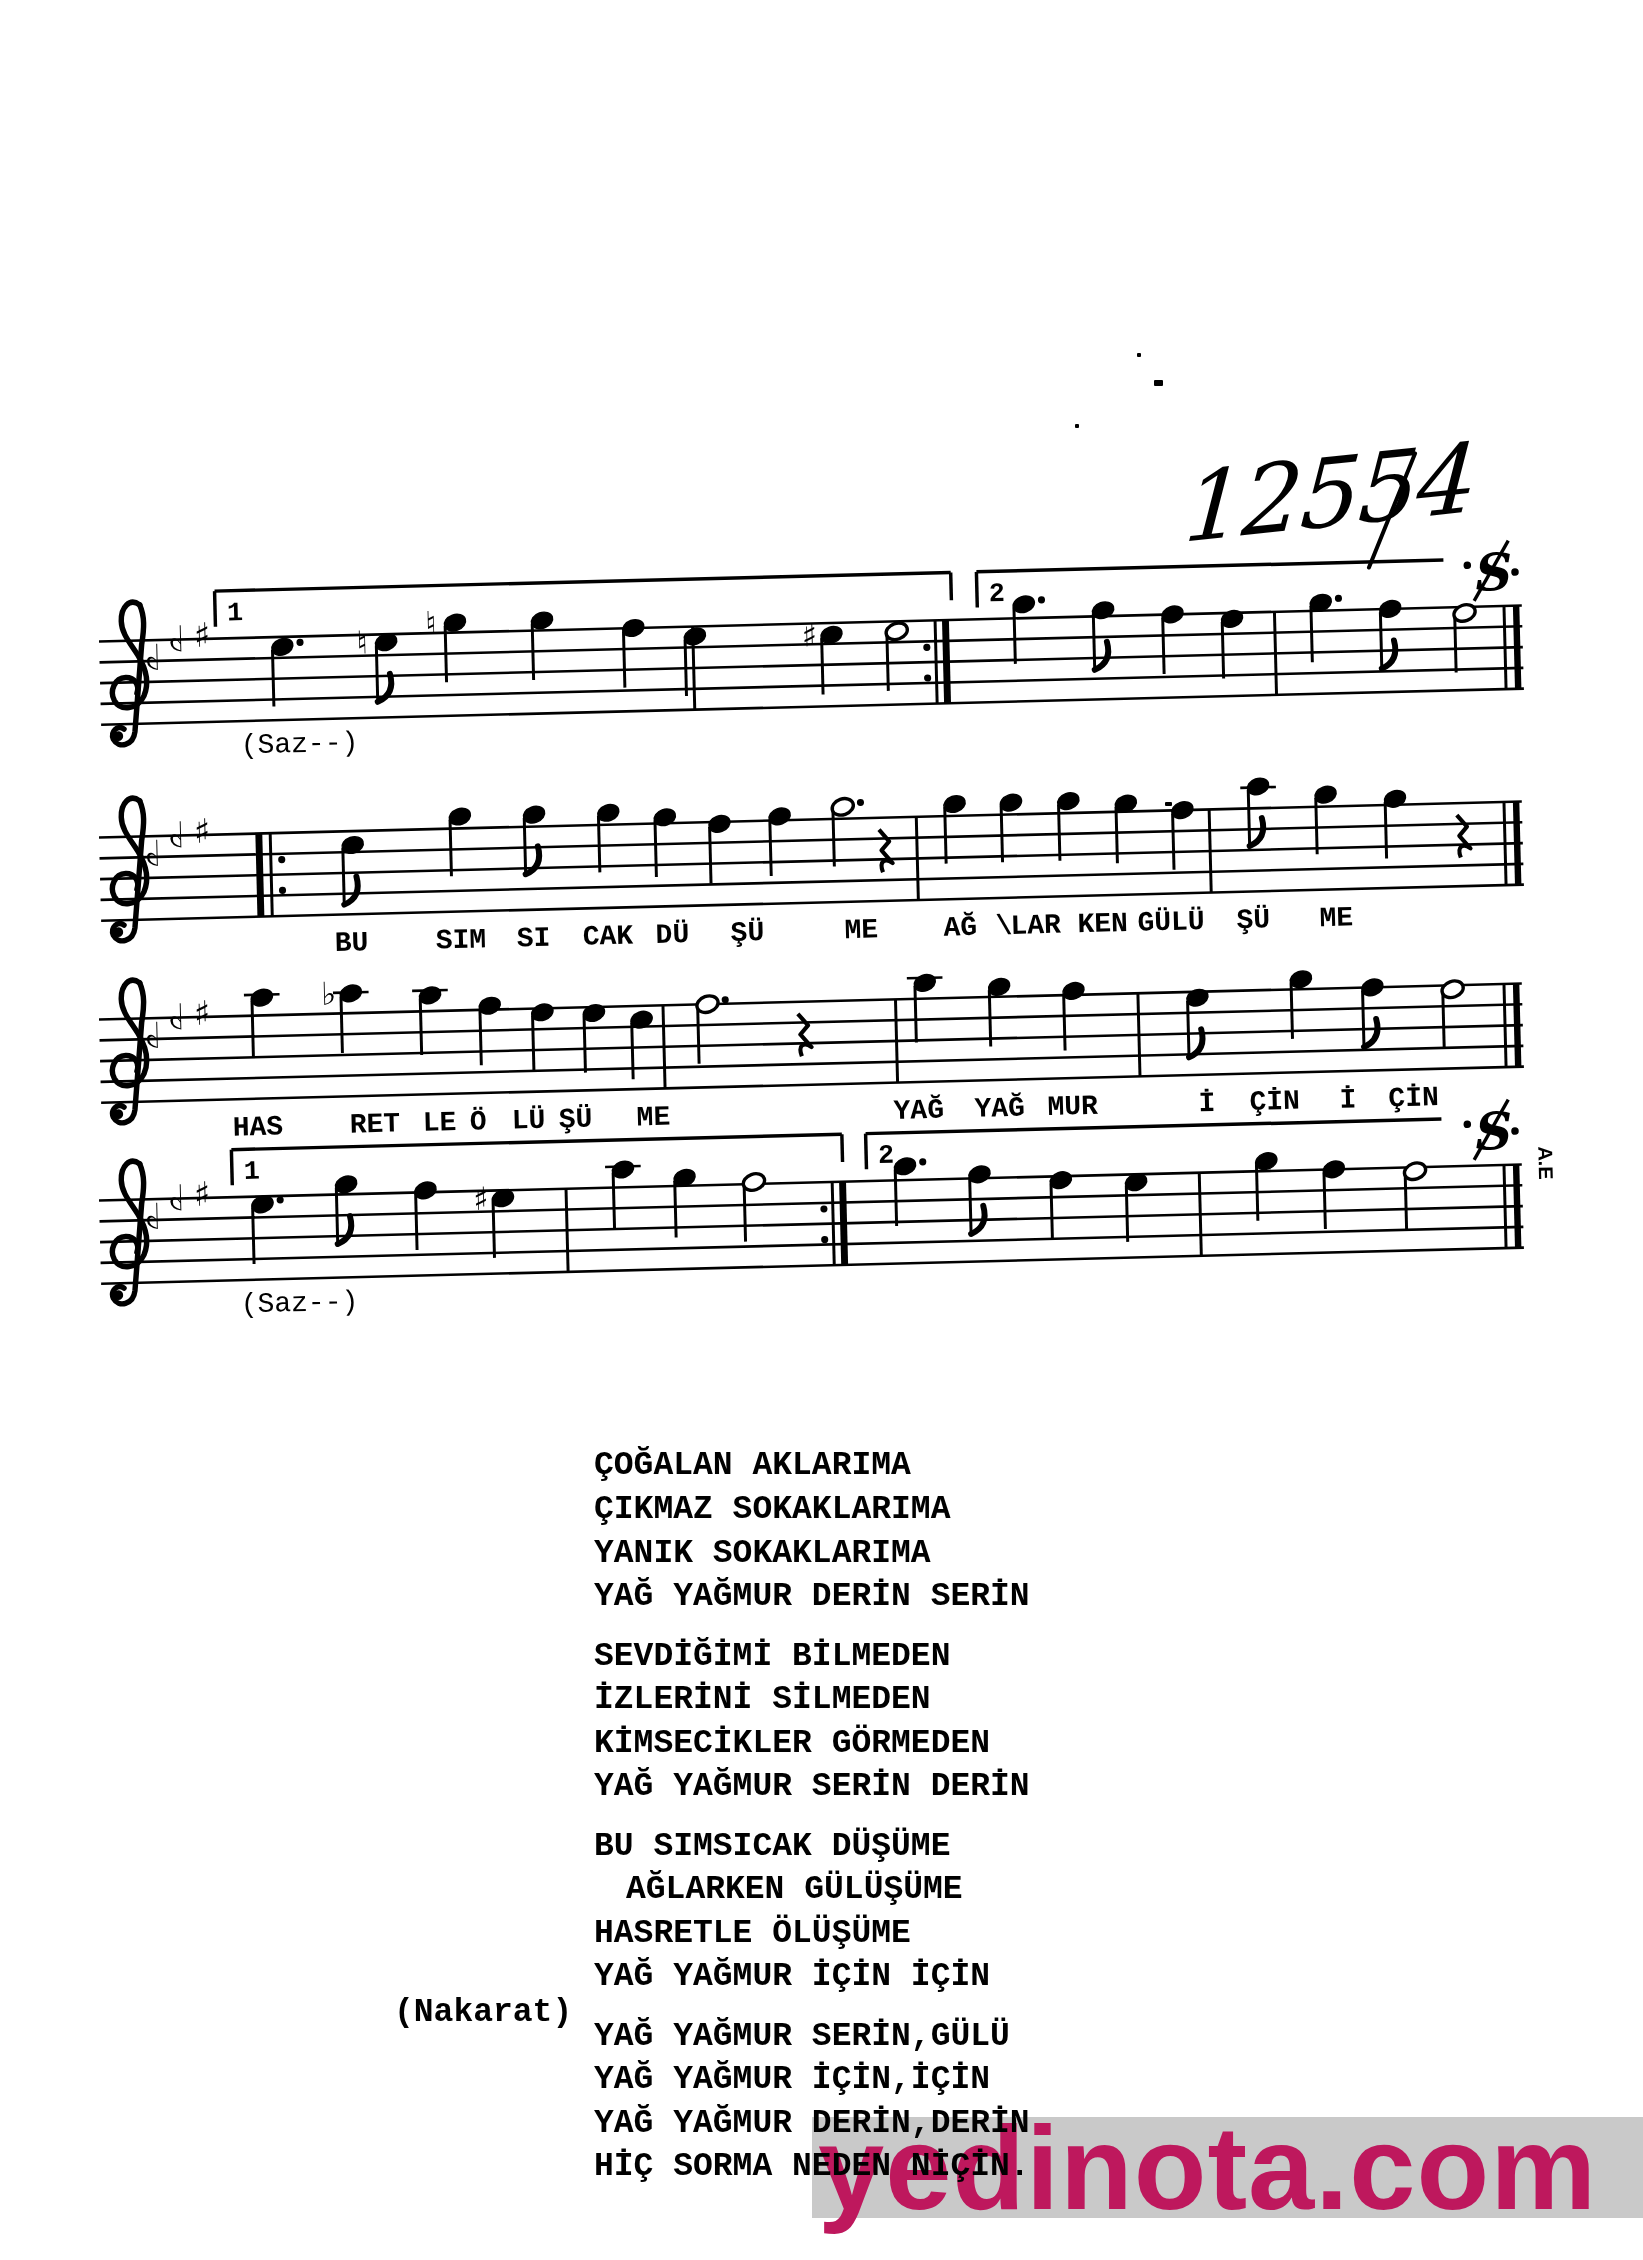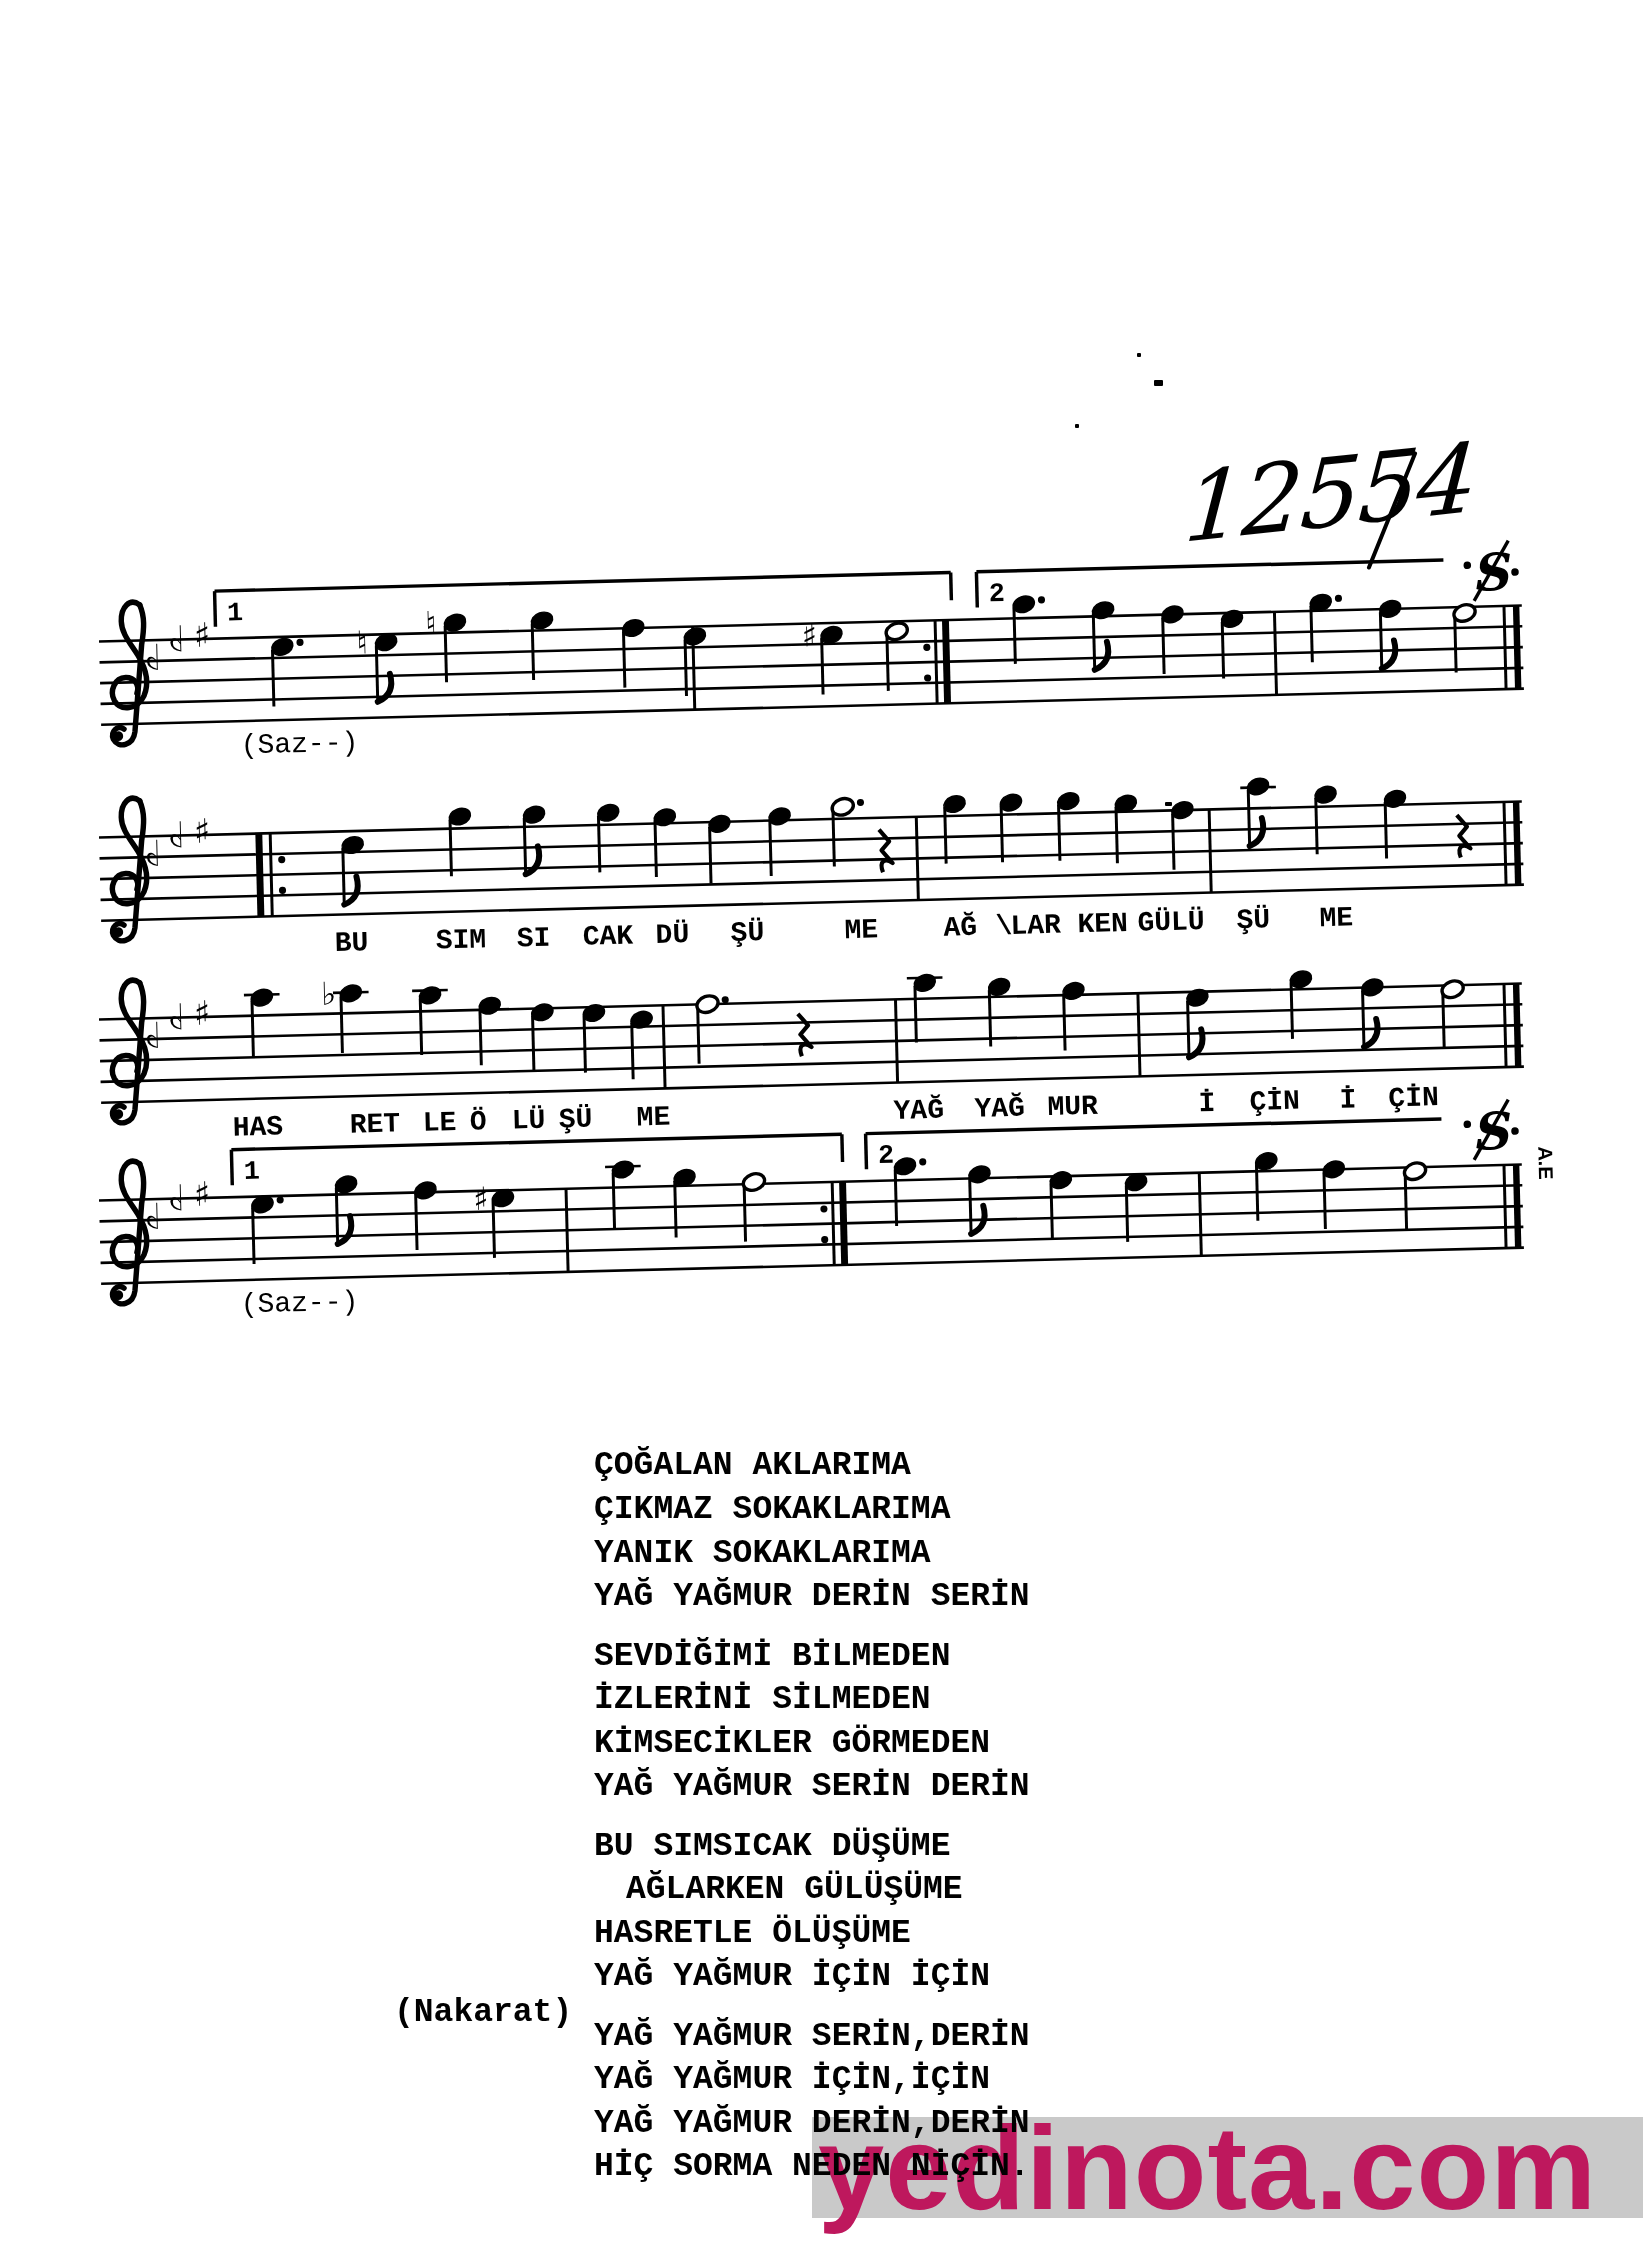--- a/index.html
+++ b/index.html
@@ -337,21 +337,21 @@
       <div class="stanza-line" style="top: 1535px;">YANIK SOKAKLARIMA</div>
       <div class="stanza-line" style="top: 1578px;">YAĞ YAĞMUR DERİN SERİN</div>
       <div class="stanza-line" style="top: 1638px;">SEVDİĞİMİ BİLMEDEN</div>
       <div class="stanza-line" style="top: 1681px;">İZLERİNİ SİLMEDEN</div>
       <div class="stanza-line" style="top: 1725px; text-align: right;">KİMSECİKLER GÖRMEDEN</div>
       <div class="stanza-line" style="top: 1768px;">YAĞ YAĞMUR SERİN DERİN</div>
       <div class="stanza-line" style="top: 1828px;">BU SIMSICAK DÜŞÜME</div>
       <div class="stanza-line" style="top: 1871px; margin-left: 32px;">AĞLARKEN GÜLÜŞÜME</div>
       <div class="stanza-line" style="top: 1915px;">HASRETLE ÖLÜŞÜME</div>
       <div class="stanza-line" style="top: 1958px;">YAĞ YAĞMUR İÇİN İÇİN</div>
-      <div class="stanza-line" style="top: 2018px;">YAĞ YAĞMUR SERİN,DERİN</div>
+      <div class="stanza-line" style="top: 2018px;">YAĞ YAĞMUR SERİN,GÜLÜ</div>
       <div class="stanza-line" style="top: 2061px;">YAĞ YAĞMUR İÇİN,İÇİN</div>
       <div class="stanza-line" style="top: 2105px;">YAĞ YAĞMUR DERİN,DERİN</div>
       <div class="stanza-line" style="top: 2148px;">HİÇ SORMA NEDEN NİÇİN.</div>
       <div class="nakarat" style="top: 1994px; left: 394px;">(Nakarat)</div>
     </div>
   <div class="watermark">
     <span>yedinota.com</span>
   </div>
 <div class="speck" style="left: 1137px; top: 353px; width: 4px; height: 4px;"></div>
     <div class="speck" style="left: 1154px; top: 380px; width: 9px; height: 6px;"></div>

